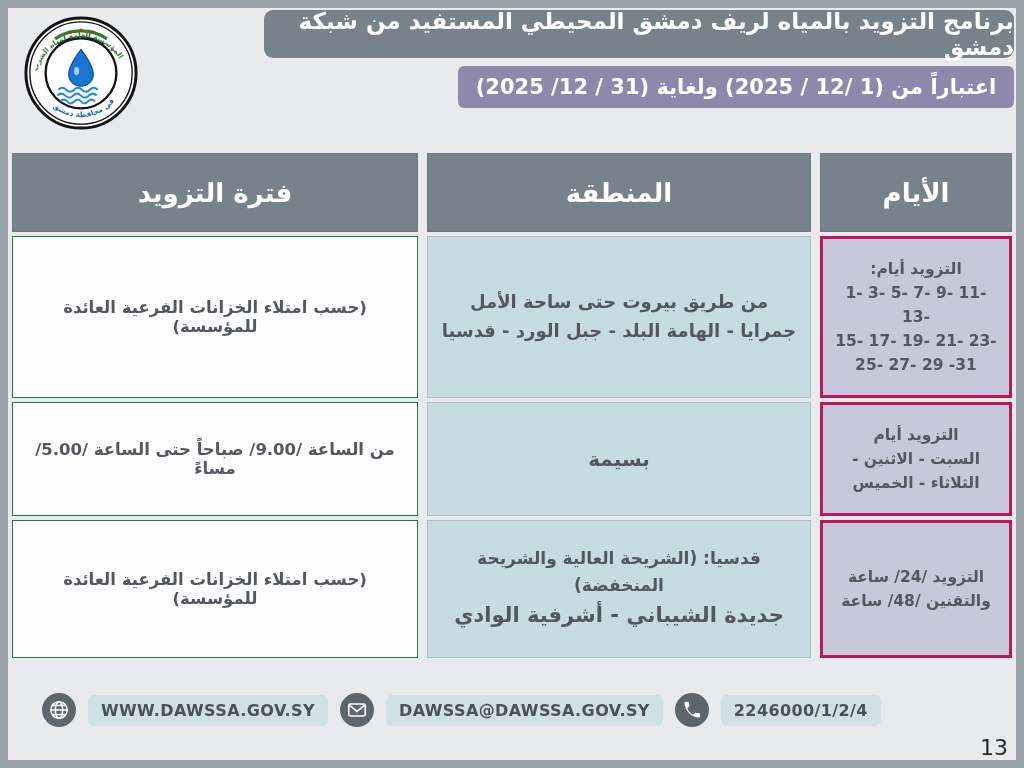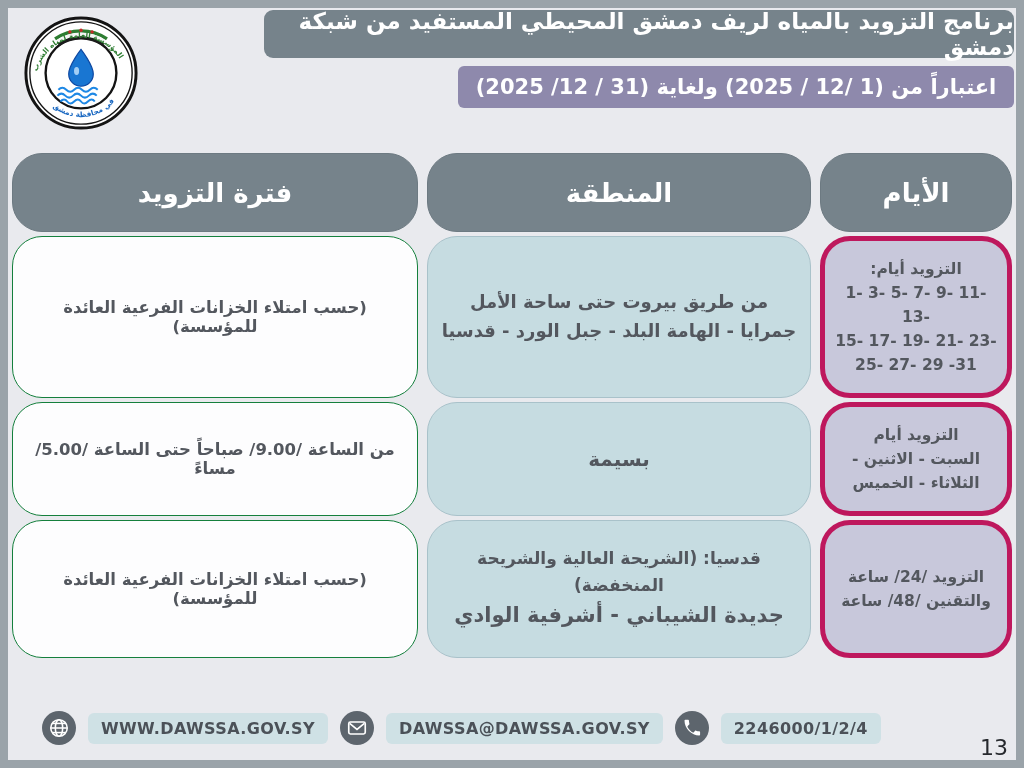--- a/index.html
+++ b/index.html
@@ -30,34 +30,34 @@
   
   .sched-table {
     position:absolute; top:145px; left:4px; right:4px;
     display:grid; direction:rtl;
     grid-template-columns:192px 384px 1fr;
     grid-template-rows:79px 162px 114px 138px;
     column-gap:9px; row-gap:4px;
   }
   .cell {
     display:flex; flex-direction:column; align-items:center; justify-content:center;
-    text-align:center; padding:4px 8px; color:#53575e; font-weight:bold;border-radius:30px;
+    text-align:center; padding:4px 8px; color:#53575e; font-weight:bold;
   }
   .head-cell  { background:#76838b; color:#ffffff; font-size:26px; border:1px solid #6d7a82; }
-  .days-cell  { background:#c8c8db; border:5px solid #be185d; font-size:15.5px; line-height:1.55; }
+  .days-cell  { background:#c8c8db; border:3px solid #be185d; font-size:15.5px; line-height:1.55; }
   .region-cell{ background:#c6dce1; border:1px solid #a9c2ca; font-size:18px; line-height:1.6; }
   .period-cell{ background:#fdfdfe; border:1px solid #15803d; font-size:16.5px; }
   .days-title:empty { display:none; }
   .num-line { direction:ltr; unicode-bidi:isolate; }
   .region-big { font-size:21px; }
   .region-xl  { font-size:20px; }
 
   
   .footer {
-    position:absolute; left:34px; bottom:14px; height:36px;
+    position:absolute; left:34px; bottom:32px; height:36px;
     display:flex; align-items:center; gap:12px;
   }
   .f-icon {
     width:34px; height:34px; border-radius:50%; background:#5d656d;
     display:flex; align-items:center; justify-content:center; flex:0 0 auto;
   }
   .f-chip {
     background:#cfe1e5; border-radius:6px; padding:6px 13px;
     font-size:16px; font-weight:bold; color:#4b5158; letter-spacing:.4px;
     direction:ltr;

